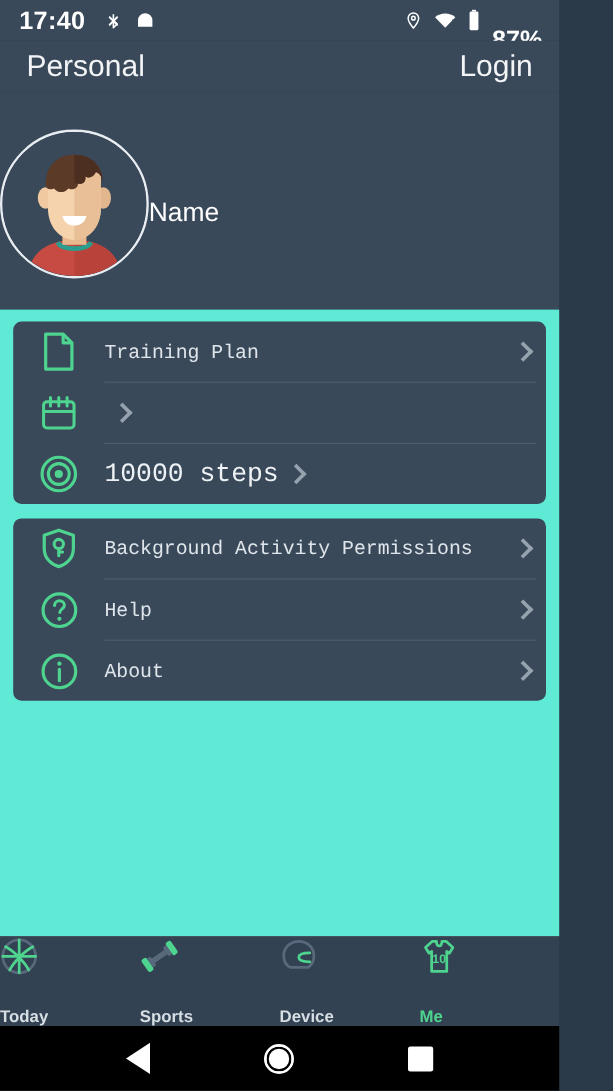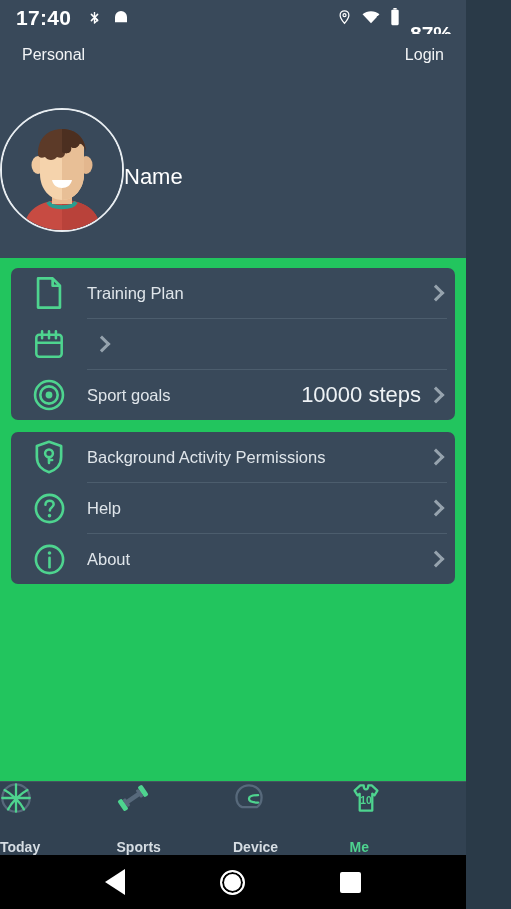--- a/index.html
+++ b/index.html
@@ -24,37 +24,37 @@
   .sb-right { display:flex; align-items:center; gap:9px; }
   .sb-pct { font-size:21px; font-weight:bold; line-height:1; margin-left:1px;margin-top:32px; }
   .ico { display:block; }
 
   
   .appbar {
     background:#39495a; flex:0 0 42px;
     display:flex; align-items:center; justify-content:space-between;
     padding:0 22px;
   }
-  .appbar span { color:#f2f4f6; font-size:16px; }
+  .appbar span { color:#f2f4f6; font-size:25px; }
 
   
   .profile {
     background:#39495a; flex:0 0 182px;
     display:flex; flex-direction:row; align-items:center;
     padding-top:6px;
   }
   .avatar-ring {
     width:124px; height:124px; border-radius:50%;
     border:2px solid #e8edf1; overflow:hidden; position:relative;
     background:#39495a;
   }
   .profile-name { color:#ffffff; font-size:22px; margin-top:13px; }
 
   
-  .content { background:#22c55e; flex:1; padding:10px 11px 0 11px; }
+  .content { background:#5eead4; flex:1; padding:10px 11px 0 11px;font-family:Liberation Mono, monospace; }
 
   .card {
     background:#39495a; border-radius:7px; overflow:hidden;
     margin-bottom:12px;
   }
   .row {
     display:flex; align-items:center;
     height:50px; padding:0 14px 0 0; position:relative;
   }
   .row-icon {
@@ -215,21 +215,20 @@
       <div class="divider"></div>
 
       <div class="row">
         <div class="row-icon">
           <svg width="32" height="32" viewBox="0 0 28 28">
             <circle cx="14" cy="14" r="12.2" fill="none" stroke="#4ed48f" stroke-width="2.3"></circle>
             <circle cx="14" cy="14" r="7.6" fill="none" stroke="#4ed48f" stroke-width="2.3"></circle>
             <circle cx="14" cy="14" r="3" fill="#4ed48f"></circle>
           </svg>
         </div>
-        <div class="row-label">Sport goals</div>
         <div class="row-value">10000 steps</div>
         <div class="chev"></div>
       </div>
     </div>
 
     <div class="card">
 
       <div class="row">
         <div class="row-icon">
           <svg width="30" height="34" viewBox="0 0 24 28">

